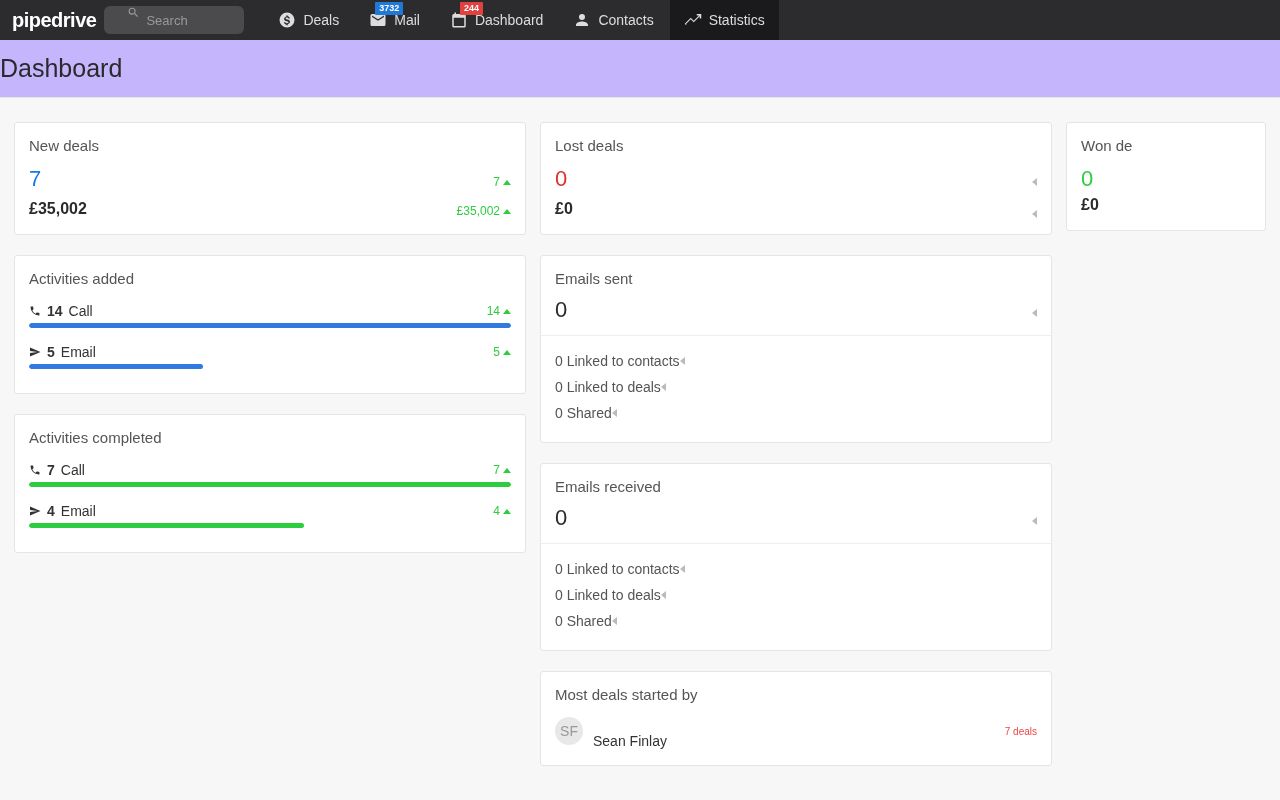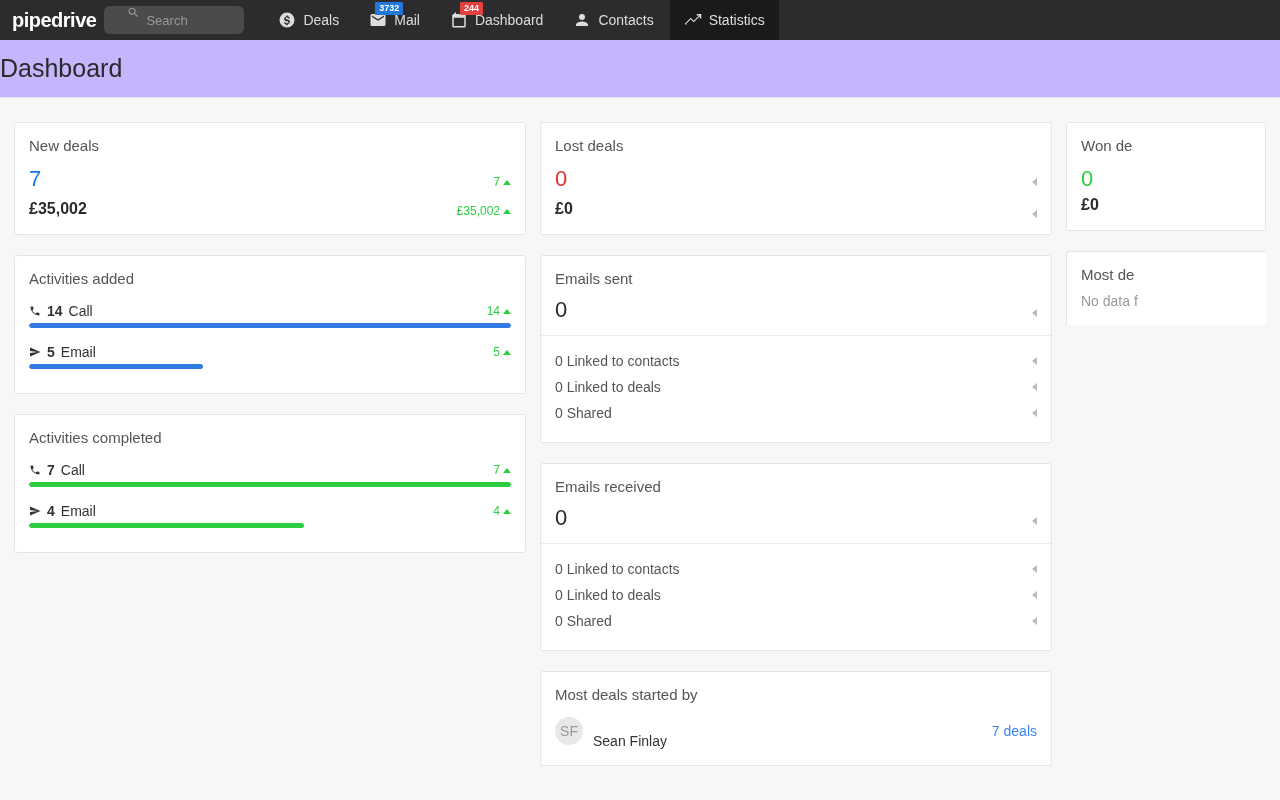--- a/index.html
+++ b/index.html
@@ -39,26 +39,26 @@
 .trend .arrow-left { width: 0; height: 0; border-top: 4px solid transparent; border-bottom: 4px solid transparent; border-right: 5px solid #bbb; }
 .act-row { display: flex; justify-content: space-between; align-items: center; margin-top: 16px; margin-bottom: 4px; }
 .act-label { display: flex; align-items: center; font-size: 14px; color: #333; gap: 6px; }
 .act-label strong { font-weight: 700; }
 .act-label svg { width: 12px; height: 12px; fill: #333; }
 .progress { height: 5px; background: transparent; border-radius: 3px; overflow: hidden; margin-bottom: 8px; }
 .progress-fill { height: 100%; border-radius: 3px; }
 .fill-blue { background: #317ae2; }
 .fill-green { background: #2ecc40; }
 .divider { height: 1px; background: #eee; margin: 12px -14px; }
-.sub-row { display: flex; justify-content: space-between; align-items: center; font-size: 14px; color: #555; padding: 5px 0; }
+.sub-row { display: flex; justify-content: flex-start; align-items: center; font-size: 14px; color: #555; padding: 5px 0; }
 .user-row { display: flex; justify-content: space-between; align-items: center; margin-top: 10px; }
 .user-left { display: flex; align-items: center; gap: 10px; }
 .avatar { width: 28px; height: 28px; border-radius: 50%; background: #e8e8e8; color: #999; font-size: 14px; display: flex; align-items: center; justify-content: center; }
 .user-name { font-size: 14px; color: #333; margin-top: 20px; }
-.user-deals { font-size: 14px; color: #3b82f6; }
+.user-deals { font-size: 10px; color: #ef4444; }
 .no-data { font-size: 14px; color: #999; }
 .card-cut { overflow: hidden; }
 </style>
 </head>
 <body>
 
 <div class="topnav">
   <span class="logo">pipedrive</span>
   <div class="search-wrap">
     <svg viewBox="0 0 24 24">
@@ -287,19 +287,15 @@
       </div>
     </div>
   </div>
 
   <div class="col col-c">
     <div class="card card-cut">
       <div class="card-title">Won de</div>
       <div class="metric-big metric-green">0</div>
       <div class="metric-sub">£0</div>
     </div>
-    <div class="card card-cut" style="border-bottom:none;border-right:none;border-radius:3px 0 0 0;">
-      <div class="card-title card-title-sm">Most de</div>
-      <div class="no-data">No data f</div>
-    </div>
   </div>
 
 </div>
 
 </body></html>

